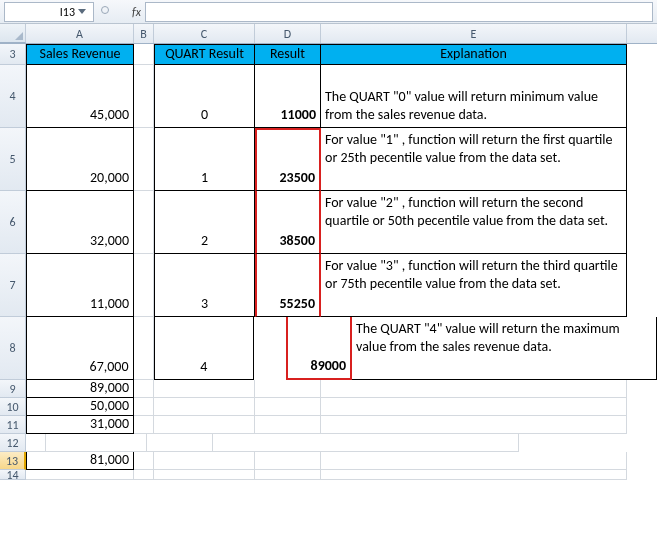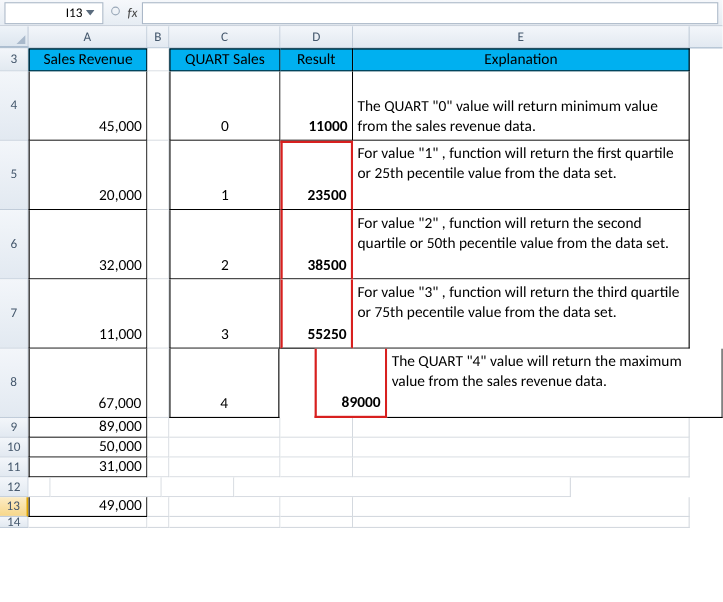--- a/index.html
+++ b/index.html
@@ -29,21 +29,21 @@
     align-items: center;
     padding: 0 4px;
     justify-content: flex-end;
   }
   .name-box .dd {
     width: 14px;
     height: 14px;
     display:flex;align-items:center;justify-content:center;
     color:#5a6b7d;
   }
-  .fx-ctrls { display:flex; align-items:flex-start; gap:6px; margin-left:6px;}
+  .fx-ctrls { display:flex; align-items:flex-start; gap:22px; margin-left:6px;}
   .fx-btn { color:#5a6b7d; font-size:11px; }
   .fx-label { font-style:italic; color:#444; font-size:12px;}
   .fx-input {
     flex:1; height:20px; margin:2px 4px; background:#fff;
     border:1px solid #abb8c8; padding:0 4px; display:flex; align-items:center;
   }
 
   .grid-wrapper { position: relative; }
 
   .col-headers {
@@ -156,21 +156,21 @@
     <div class="col-h col-D">D</div>
     <div class="col-h col-E">E</div>
   </div>
 
   <div class="rows">
 
     <div class="row rh-hdr">
       <div class="row-h">3</div>
       <div class="cell c-A hdr-cell tb-t tb-l tb-r tb-b">Sales Revenue</div>
       <div class="cell c-B"></div>
-      <div class="cell c-C hdr-cell tb-t tb-l tb-r tb-b">QUART Sales</div>
+      <div class="cell c-C hdr-cell tb-t tb-l tb-r tb-b">QUART Result</div>
       <div class="cell c-D hdr-cell tb-t tb-r tb-b">Result</div>
       <div class="cell c-E hdr-cell tb-t tb-r tb-b">Explanation</div>
     </div>
 
     <div class="row rh-tall">
       <div class="row-h">4</div>
       <div class="cell c-A tb-l tb-r tb-b num-right abot">45,000</div>
       <div class="cell c-B"></div>
       <div class="cell c-C tb-l tb-r tb-b center abot">0</div>
       <div class="cell c-D tb-r tb-b num-right abot">11000</div>
@@ -239,21 +239,21 @@
     </div>
     <div class="row rh-sm">
       <div class="row-h">12</div>
       <div class="cell c-B"></div>
       <div class="cell c-C"></div>
       <div class="cell c-D"></div>
       <div class="cell c-E"></div>
     </div>
     <div class="row rh-sm">
       <div class="row-h sel">13</div>
-      <div class="cell c-A tb-l tb-r tb-b num-right">49,000</div>
+      <div class="cell c-A tb-l tb-r tb-b num-right">81,000</div>
       <div class="cell c-B"></div>
       <div class="cell c-C"></div>
       <div class="cell c-D"></div>
       <div class="cell c-E"></div>
     </div>
 
     <div class="row" style="height:10px">
       <div class="row-h" style="height:10px">14</div>
       <div class="cell c-A" style="height:10px"></div>
       <div class="cell c-B" style="height:10px"></div>

